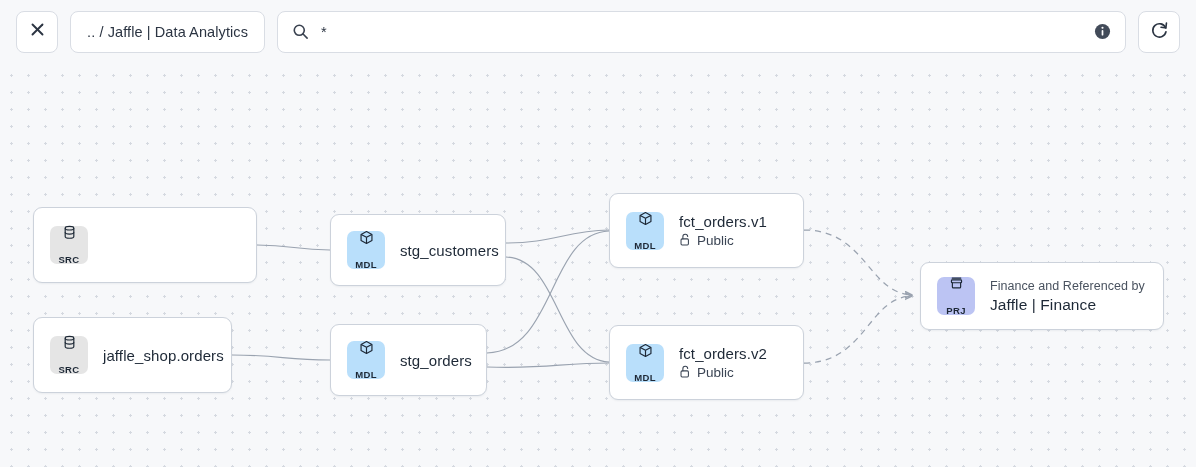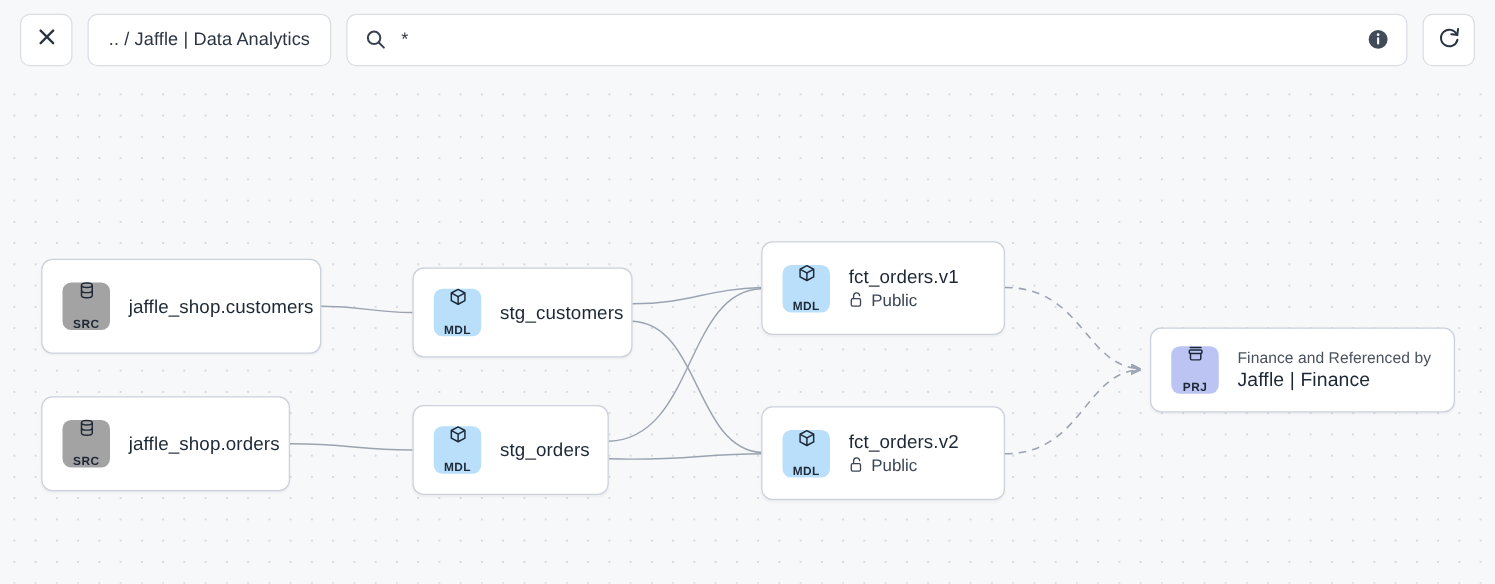--- a/index.html
+++ b/index.html
@@ -118,21 +118,21 @@
     color: #1d2836;
   }
   .badge .bi { display:flex; align-items:center; justify-content:center; height:17px; }
   .badge .bt {
     font-size: 9.5px;
     font-weight: 600;
     letter-spacing: 0.35px;
     line-height: 11px;
     color: #1d2836;
   }
-  .badge.src { background: #a3a3a3; }
+  .badge.src { background: #e5e5e5; }
   .badge.mdl { background: #b9dffb; }
   .badge.prj { background: #bcc4f3; }
 
   .node-body { display:flex; flex-direction:column; justify-content:center; gap:3px; min-width:0; }
   .node-title {
     font-size: 15px;
     color: #1d2836;
     white-space: nowrap;
     letter-spacing: 0.1px;
     text-align: center;
@@ -244,23 +244,20 @@
       <div class="badge src">
         <span class="bi">
           <svg width="15" height="15" viewBox="0 0 16 16" fill="none" stroke="#1d2836" stroke-width="1.25">
             <ellipse cx="8" cy="3.4" rx="4.6" ry="1.9"></ellipse>
             <path d="M3.4,3.4 v8.8 c0,1.05 2.06,1.9 4.6,1.9 s4.6,-0.85 4.6,-1.9 v-8.8"></path>
             <path d="M3.4,7.8 c0,1.05 2.06,1.9 4.6,1.9 s4.6,-0.85 4.6,-1.9"></path>
           </svg>
         </span>
         <span class="bt">SRC</span>
       </div>
-      <div class="node-body">
-        <span class="node-title">jaffle_shop.customers</span>
-      </div>
     </div>
 
     <div class="node" id="node-src-orders">
       <div class="badge src">
         <span class="bi">
           <svg width="15" height="15" viewBox="0 0 16 16" fill="none" stroke="#1d2836" stroke-width="1.25">
             <ellipse cx="8" cy="3.4" rx="4.6" ry="1.9"></ellipse>
             <path d="M3.4,3.4 v8.8 c0,1.05 2.06,1.9 4.6,1.9 s4.6,-0.85 4.6,-1.9 v-8.8"></path>
             <path d="M3.4,7.8 c0,1.05 2.06,1.9 4.6,1.9 s4.6,-0.85 4.6,-1.9"></path>
           </svg>

